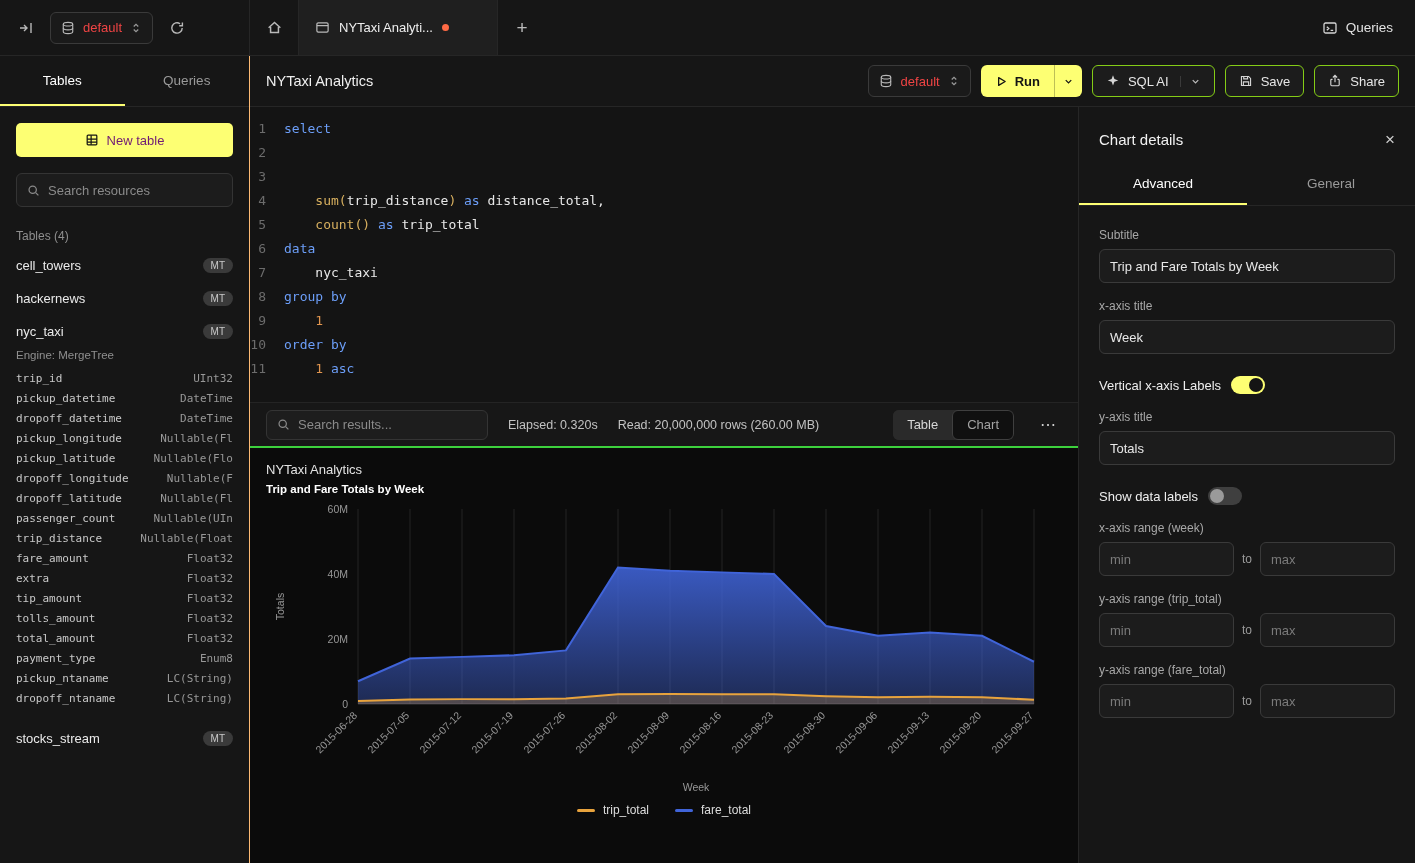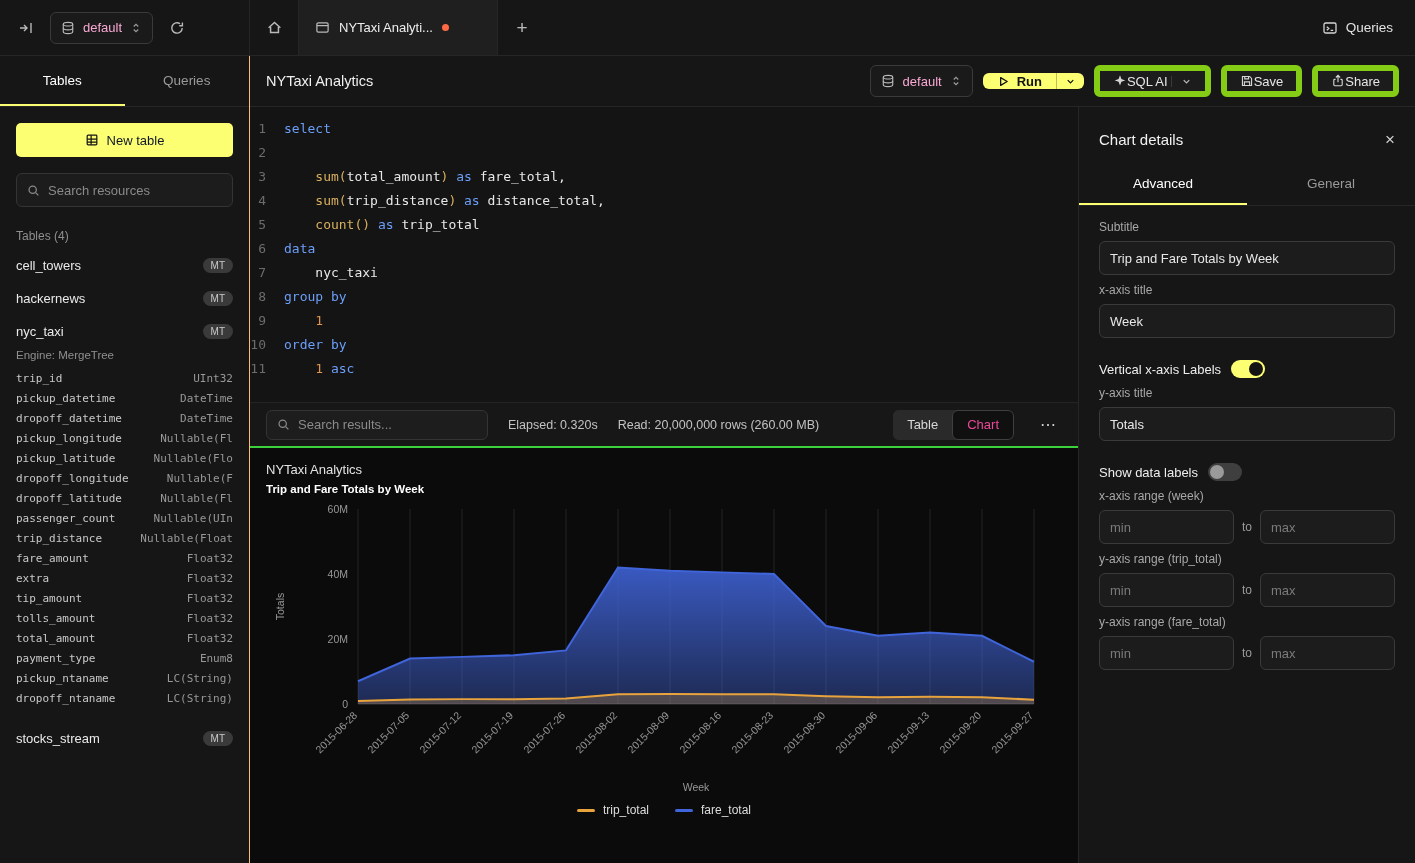--- a/index.html
+++ b/index.html
@@ -5,59 +5,59 @@
   *{margin:0;padding:0;box-sizing:border-box}
   html,body{width:1415px;height:863px;overflow:hidden;background:#0e0e0e;color:#e8e8e8;
     font-family:"Liberation Sans",sans-serif;font-size:13px}
   svg.ic{display:block}
   .app{display:flex;flex-direction:column;width:1415px;height:863px}
 
   
   .topbar{flex:0 0 56px;display:flex;align-items:stretch;background:#161616;border-bottom:1px solid #262626}
   .topbar-left{flex:0 0 250px;display:flex;align-items:center;gap:12px;padding:0 14px;border-right:1px solid #262626}
   .icon-btn{background:none;border:none;color:#b9b9b9;cursor:pointer;display:flex;align-items:center;justify-content:center;padding:4px}
-  .pill-select{display:flex;align-items:center;gap:8px;height:32px;padding:0 10px;border:1px solid #3a3a3a;border-radius:6px;background:#1a1a1a;color:#f9a8d4;cursor:pointer}
+  .pill-select{display:flex;align-items:center;gap:8px;height:32px;padding:0 10px;border:1px solid #3a3a3a;border-radius:6px;background:#1a1a1a;color:#ef4444;cursor:pointer}
   .pill-select .lbl{font-size:13px}
   .tabstrip{display:flex;align-items:stretch}
   .tab-home{width:48px;display:flex;align-items:center;justify-content:center;color:#b9b9b9;cursor:pointer}
   .tab-active{display:flex;align-items:center;gap:9px;padding:0 16px;background:#1f1f1f;border-left:1px solid #262626;border-right:1px solid #262626;color:#eee;cursor:pointer;min-width:200px}
   .dot{width:7px;height:7px;border-radius:50%}
   .tab-plus{width:48px;display:flex;align-items:center;justify-content:center;color:#b9b9b9;font-size:19px;cursor:pointer}
   .topbar-right{margin-left:auto;display:flex;align-items:center;padding-right:22px}
   .queries-btn{display:flex;align-items:center;gap:8px;background:none;border:none;color:#e3e3e3;font-size:13.5px;cursor:pointer}
 
   
   .content{flex:1;display:flex;min-height:0}
 
   
   .sidebar{flex:0 0 250px;background:#161616;border-right:1px solid #fdba74;display:flex;flex-direction:column;overflow:hidden}
   .side-tabs{flex:0 0 51px;display:flex;border-bottom:1px solid #262626}
   .side-tab{flex:1;display:flex;align-items:center;justify-content:center;color:#9a9a9a;cursor:pointer;font-size:13.5px;border-bottom:2px solid transparent}
   .side-tab.active{color:#fff;border-bottom-color:#fdff73}
-  .newtable{margin:16px;height:34px;display:flex;align-items:center;justify-content:center;gap:8px;background:#fdff73;color:#0f172a;border:none;border-radius:5px;font-size:13px;font-family:inherit;cursor:pointer}
+  .newtable{margin:16px;height:34px;display:flex;align-items:center;justify-content:center;gap:8px;background:#fdff73;color:#701a75;border:none;border-radius:5px;font-size:13px;font-family:inherit;cursor:pointer}
   .searchbox{margin:0 16px 12px;height:34px;display:flex;align-items:center;gap:8px;background:#1c1c1c;border:1px solid #343434;border-radius:6px;padding:0 10px;color:#8a8a8a}
   .searchbox input{flex:1;background:none;border:none;outline:none;color:#ddd;font-family:inherit;font-size:13px;min-width:0}
   .searchbox input::placeholder{color:#8a8a8a}
   .tables-label{margin:10px 16px 6px;color:#8f8f8f;font-size:12px}
   .tables-list{flex:1;overflow:hidden}
   .tbl-row{height:33px;display:flex;align-items:center;padding:0 16px;cursor:pointer}
   .tbl-name{flex:1;color:#eaeaea;font-size:13px}
   .mt-badge{background:#3a3a3a;color:#c9c9c9;font-size:10px;padding:2px 8px;border-radius:9px}
   .tbl-engine{padding:1px 16px 7px;color:#8f8f8f;font-size:11.5px}
   .col-row{height:20px;display:flex;align-items:center;justify-content:space-between;padding:0 16px;font-family:"DejaVu Sans Mono",monospace;font-size:11px;white-space:pre;overflow:hidden}
   .col-name{color:#c9c9c9}
   .col-type{color:#989898}
   .col-row + .tbl-row{margin-top:14px}
 
   
   .workspace{flex:1;display:flex;flex-direction:column;min-width:0}
   .main-header{flex:0 0 51px;display:flex;align-items:center;background:#161616;border-bottom:1px solid #262626;padding:0 16px;gap:10px}
   .page-title{font-size:14.5px;color:#f0f0f0;margin-right:auto}
-  .btn{height:32px;display:flex;align-items:center;padding:0 13px;background:#1c1c1c;border:6px solid #84cc16;border-radius:6px;color:#e6e6e6;font-size:13px;font-family:inherit;cursor:pointer}
-  .run-btn{height:16px;display:flex;align-items:stretch;background:#fdff73;border:none;border-radius:6px;overflow:hidden;cursor:pointer;padding:0;font-family:inherit}
+  .btn{height:32px;display:flex;align-items:center;gap:8px;padding:0 13px;background:#1c1c1c;border:1px solid #84cc16;border-radius:6px;color:#e6e6e6;font-size:13px;font-family:inherit;cursor:pointer}
+  .run-btn{height:32px;display:flex;align-items:stretch;background:#fdff73;border:none;border-radius:6px;overflow:hidden;cursor:pointer;padding:0;font-family:inherit}
   .run-main{display:flex;align-items:center;gap:7px;padding:0 14px;color:#141414;font-size:13px;font-weight:600}
   .run-caret{display:flex;align-items:center;padding:0 8px;border-left:1px solid rgba(0,0,0,.25);color:#141414}
   .split-caret{display:flex;align-items:center;padding-left:9px;margin-left:3px;border-left:1px solid #3a3a3a;color:#bbb}
 
   .workrow{flex:1;display:flex;min-height:0}
   .main-col{flex:1;display:flex;flex-direction:column;min-width:0;background:#141414}
 
   
   .editor{flex:0 0 295px;padding:10px 0 0;font-family:"DejaVu Sans Mono",monospace;font-size:13px;line-height:24px;overflow:hidden;background:#141414}
   .ed-row{display:flex}
@@ -70,42 +70,42 @@
   .tk-pu{color:#e8e8e8}
 
   
   .results-bar{flex:0 0 46px;display:flex;align-items:center;gap:20px;padding:0 16px;background:#171717;border-top:1px solid #242424;border-bottom:2px solid #3dd13d}
   .results-search{height:30px;width:222px;display:flex;align-items:center;gap:8px;background:#1d1d1d;border:1px solid #343434;border-radius:6px;padding:0 10px;color:#8a8a8a}
   .results-search input{flex:1;background:none;border:none;outline:none;color:#ddd;font-family:inherit;font-size:13px;min-width:0}
   .results-search input::placeholder{color:#8a8a8a}
   .meta-text{color:#c2c2c2;font-size:12.5px;white-space:nowrap}
   .view-toggle{margin-left:auto;display:flex;background:#2a2a2a;border-radius:6px;overflow:hidden}
   .view-btn{height:30px;padding:0 14px;display:flex;align-items:center;border:none;background:#2a2a2a;color:#d7d7d7;font-size:13px;font-family:inherit;cursor:pointer}
-  .view-btn.active{background:#101010;color:#ec4899;border:1px solid #3f3f3f;border-radius:6px}
+  .view-btn.active{background:#101010;color:#a3a3a3;border:1px solid #3f3f3f;border-radius:6px}
   .more-btn{background:none;border:none;color:#cfcfcf;font-size:16px;cursor:pointer;padding:2px 6px}
 
   
   .chart-area{flex:1;background:#0b0b0b;padding:14px 16px 6px;display:flex;flex-direction:column;overflow:hidden}
   .chart-title{color:#e3e3e3;font-size:13px;margin-bottom:6px}
   .chart-subtitle{color:#fff;font-size:11.5px;font-weight:700;margin-bottom:4px}
   .ctick{fill:#979797;font-size:10.5px;font-family:"Liberation Sans",sans-serif}
   .legend{display:flex;justify-content:center;gap:26px;padding:4px 0 6px}
   .lg-item{display:flex;align-items:center;gap:8px;color:#ddd;font-size:12px;cursor:pointer}
   .lg-swatch{width:18px;height:3px;border-radius:2px;display:inline-block}
 
   
   .rightpanel{flex:0 0 337px;background:#161616;border-left:1px solid #262626;display:flex;flex-direction:column;overflow:hidden}
   .panel-head{display:flex;align-items:center;justify-content:space-between;padding:24px 20px 18px}
   .panel-title{font-size:15px;font-weight:400;color:#f2f2f2}
   .close-btn{background:none;border:none;color:#cfcfcf;font-size:17px;cursor:pointer;line-height:1}
   .panel-tabs{display:flex;border-bottom:1px solid #262626}
   .panel-tab{flex:1;text-align:center;padding:10px 0 12px;color:#9a9a9a;font-size:13.5px;cursor:pointer;border-bottom:2px solid transparent}
   .panel-tab.active{color:#fff;border-bottom-color:#fdff73}
   .panel-body{flex:1;padding:6px 20px 14px;overflow:hidden}
-  .fld-label{display:block;margin:8px 0 7px;color:#a8a8a8;font-size:12px}
+  .fld-label{display:block;margin:16px 0 7px;color:#a8a8a8;font-size:12px}
   .fld-input{width:100%;height:34px;background:#1c1c1c;border:1px solid #3a3a3a;border-radius:6px;color:#e8e8e8;font-size:13px;font-family:inherit;padding:0 10px;outline:none}
   .fld-input::placeholder{color:#7a7a7a}
   .toggle-row{display:flex;align-items:center;gap:10px;margin:22px 0 4px;color:#eee;font-size:13px}
   .toggle{width:34px;height:18px;border-radius:10px;background:#3f3f3f;position:relative;cursor:pointer;flex:0 0 34px}
   .toggle .knob{position:absolute;top:2px;left:2px;width:14px;height:14px;border-radius:50%;background:#9a9a9a;transition:left .1s}
   .toggle.on{background:#fdff73}
   .toggle.on .knob{left:18px;background:#141414}
   .range-row{display:flex;align-items:center;gap:8px}
   .range-row .fld-input{flex:1;min-width:0}
   .to-text{color:#9a9a9a;font-size:12px}
@@ -292,21 +292,20 @@
             <div>
                 <div class="ed-row">
                   <span class="ed-num">1</span>
                   <span class="ed-code"><span class="tk-kw">select</span></span>
                 </div>
                 <div class="ed-row">
                   <span class="ed-num">2</span>
                 </div>
                 <div class="ed-row">
                   <span class="ed-num">3</span>
-                  <span class="ed-code"><span>    </span><span class="tk-fn">sum(</span><span class="tk-id">total_amount</span><span class="tk-fn">)</span><span class="tk-kw"> as</span><span class="tk-id"> fare_total</span><span class="tk-pu">,</span></span>
                 </div>
                 <div class="ed-row">
                   <span class="ed-num">4</span>
                   <span class="ed-code"><span>    </span><span class="tk-fn">sum(</span><span class="tk-id">trip_distance</span><span class="tk-fn">)</span><span class="tk-kw"> as</span><span class="tk-id"> distance_total</span><span class="tk-pu">,</span></span>
                 </div>
                 <div class="ed-row">
                   <span class="ed-num">5</span>
                   <span class="ed-code"><span>    </span><span class="tk-fn">count()</span><span class="tk-kw"> as</span><span class="tk-id"> trip_total</span></span>
                 </div>
                 <div class="ed-row">

